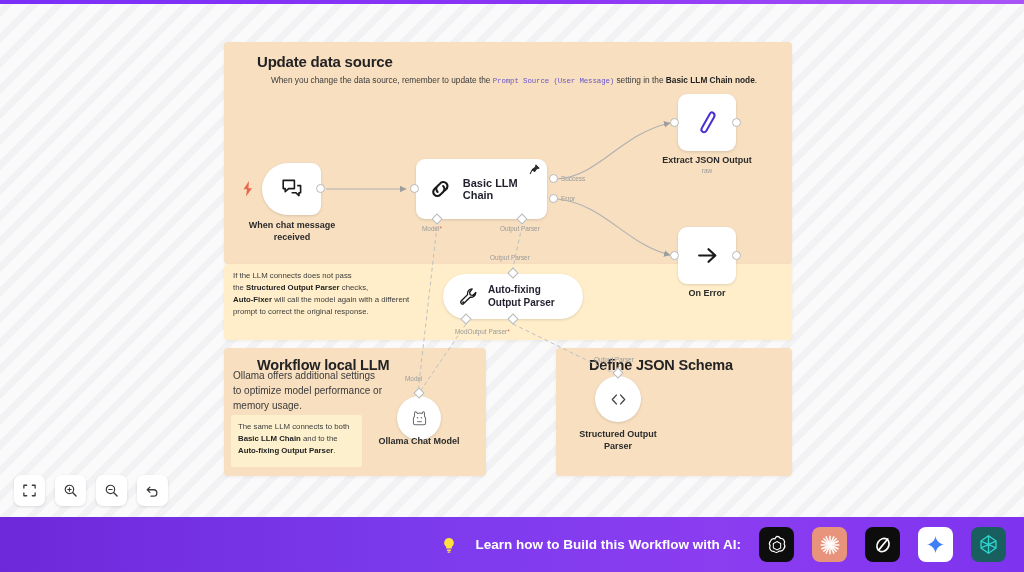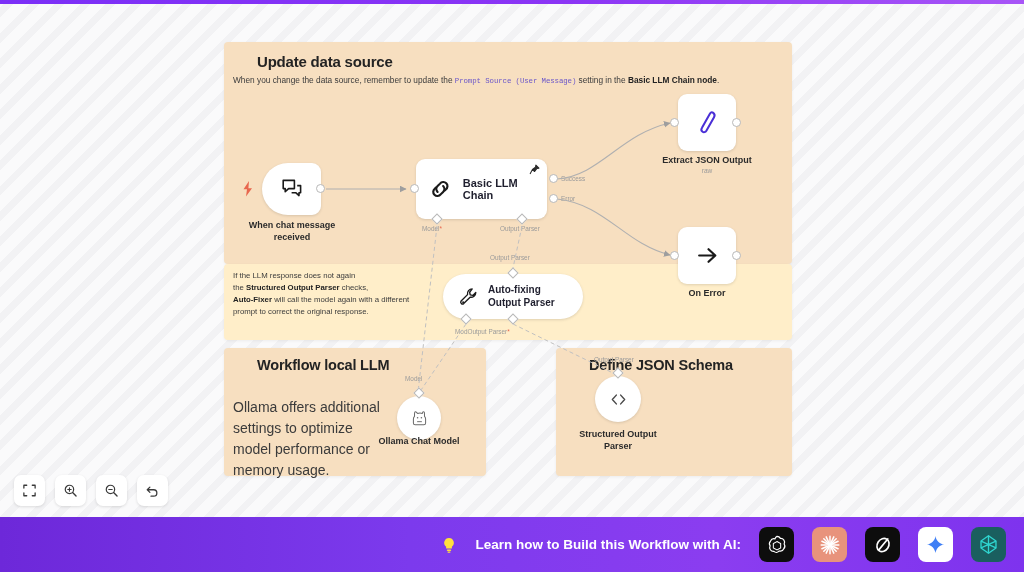--- a/index.html
+++ b/index.html
@@ -49,24 +49,24 @@
   }
   .sticky-title {
     font-size: 14.5px; font-weight: bold; color: #232323;
     letter-spacing: -.2px;
     margin-left: 24px;
   }
   .sticky-body {
     font-size: 8.2px; color: #3b3b3b; line-height: 1.42;
   }
   #note-top .sticky-title { position: absolute; left: 9px; top: 11px; font-size: 15px; }
-  #note-top .sticky-body  { position: absolute; left: 9px; top: 33px; width: 540px; font-size: 8.3px; }
+  #note-top .sticky-body  { position: absolute; left: 20px; top: 33px; width: 540px; font-size: 8.3px; text-align: center; }
   #note-mid .sticky-body  { position: absolute; left: 9px; top: 6px; width: 200px; font-size: 7.8px; line-height: 1.52; }
   #note-left .sticky-title{ position: absolute; left: 9px; top: 9px; }
-  #note-left .sticky-body { position: absolute; left: 9px; top: 49px; width: 150px; font-size: 14px; line-height: 1.5; }
+  #note-left .sticky-body { position: absolute; left: 9px; top: 20px; width: 150px; font-size: 10px; line-height: 1.5; }
   #note-right .sticky-title{ position: absolute; left: 9px; top: 9px; }
   .code-inline {
     font-family: "Liberation Mono", monospace;
     font-size: 7.4px; color: #6a56c9; letter-spacing: -.1px;
   }
   .bold-in { font-weight: bold; color: #232323; }
   
   .callout {
     position: absolute;
     background: #fdf0cd;
@@ -167,30 +167,33 @@
 
   <div class="sticky" id="note-top">
     <div class="sticky-title">Update data source</div>
     <div class="sticky-body">
       <span>When you change the data source, remember to update the </span><span class="code-inline">Prompt Source (User Message)</span><span> setting in the </span><span class="bold-in">Basic LLM Chain node</span><span>.</span>
     </div>
   </div>
 
   <div class="sticky" id="note-mid">
     <div class="sticky-body">
-      <span>If the LLM response does not again</span><br>
+      <span>If the LLM connects does not pass</span><br>
       <span>the </span><span class="bold-in">Structured Output Parser</span><span> checks,</span><br>
       <span class="bold-in">Auto-Fixer</span><span> will call the model again with a different</span><br>
       <span>prompt to correct the original response.</span>
     </div>
   </div>
 
   <div class="sticky" id="note-left">
     <div class="sticky-title">Workflow local LLM</div>
     <div class="sticky-body">Ollama offers additional settings to optimize model performance or memory usage.</div>
+  </div>
+  <div class="callout" id="callout-left">
+    <span>The same LLM connects to both </span><span class="bold-in">Basic LLM Chain</span><span> and to the </span><span class="bold-in">Auto-fixing Output Parser</span><span>.</span>
   </div>
 
   <div class="sticky" id="note-right">
     <div class="sticky-title">Define JSON Schema</div>
   </div>
 
   <svg class="edge-svg">
     <defs>
       <marker id="arrowHead" markerWidth="7" markerHeight="7" refX="5.5" refY="3" orient="auto">
         <path d="M0,0 L6,3 L0,6 z" fill="#9e9e9e"></path>

